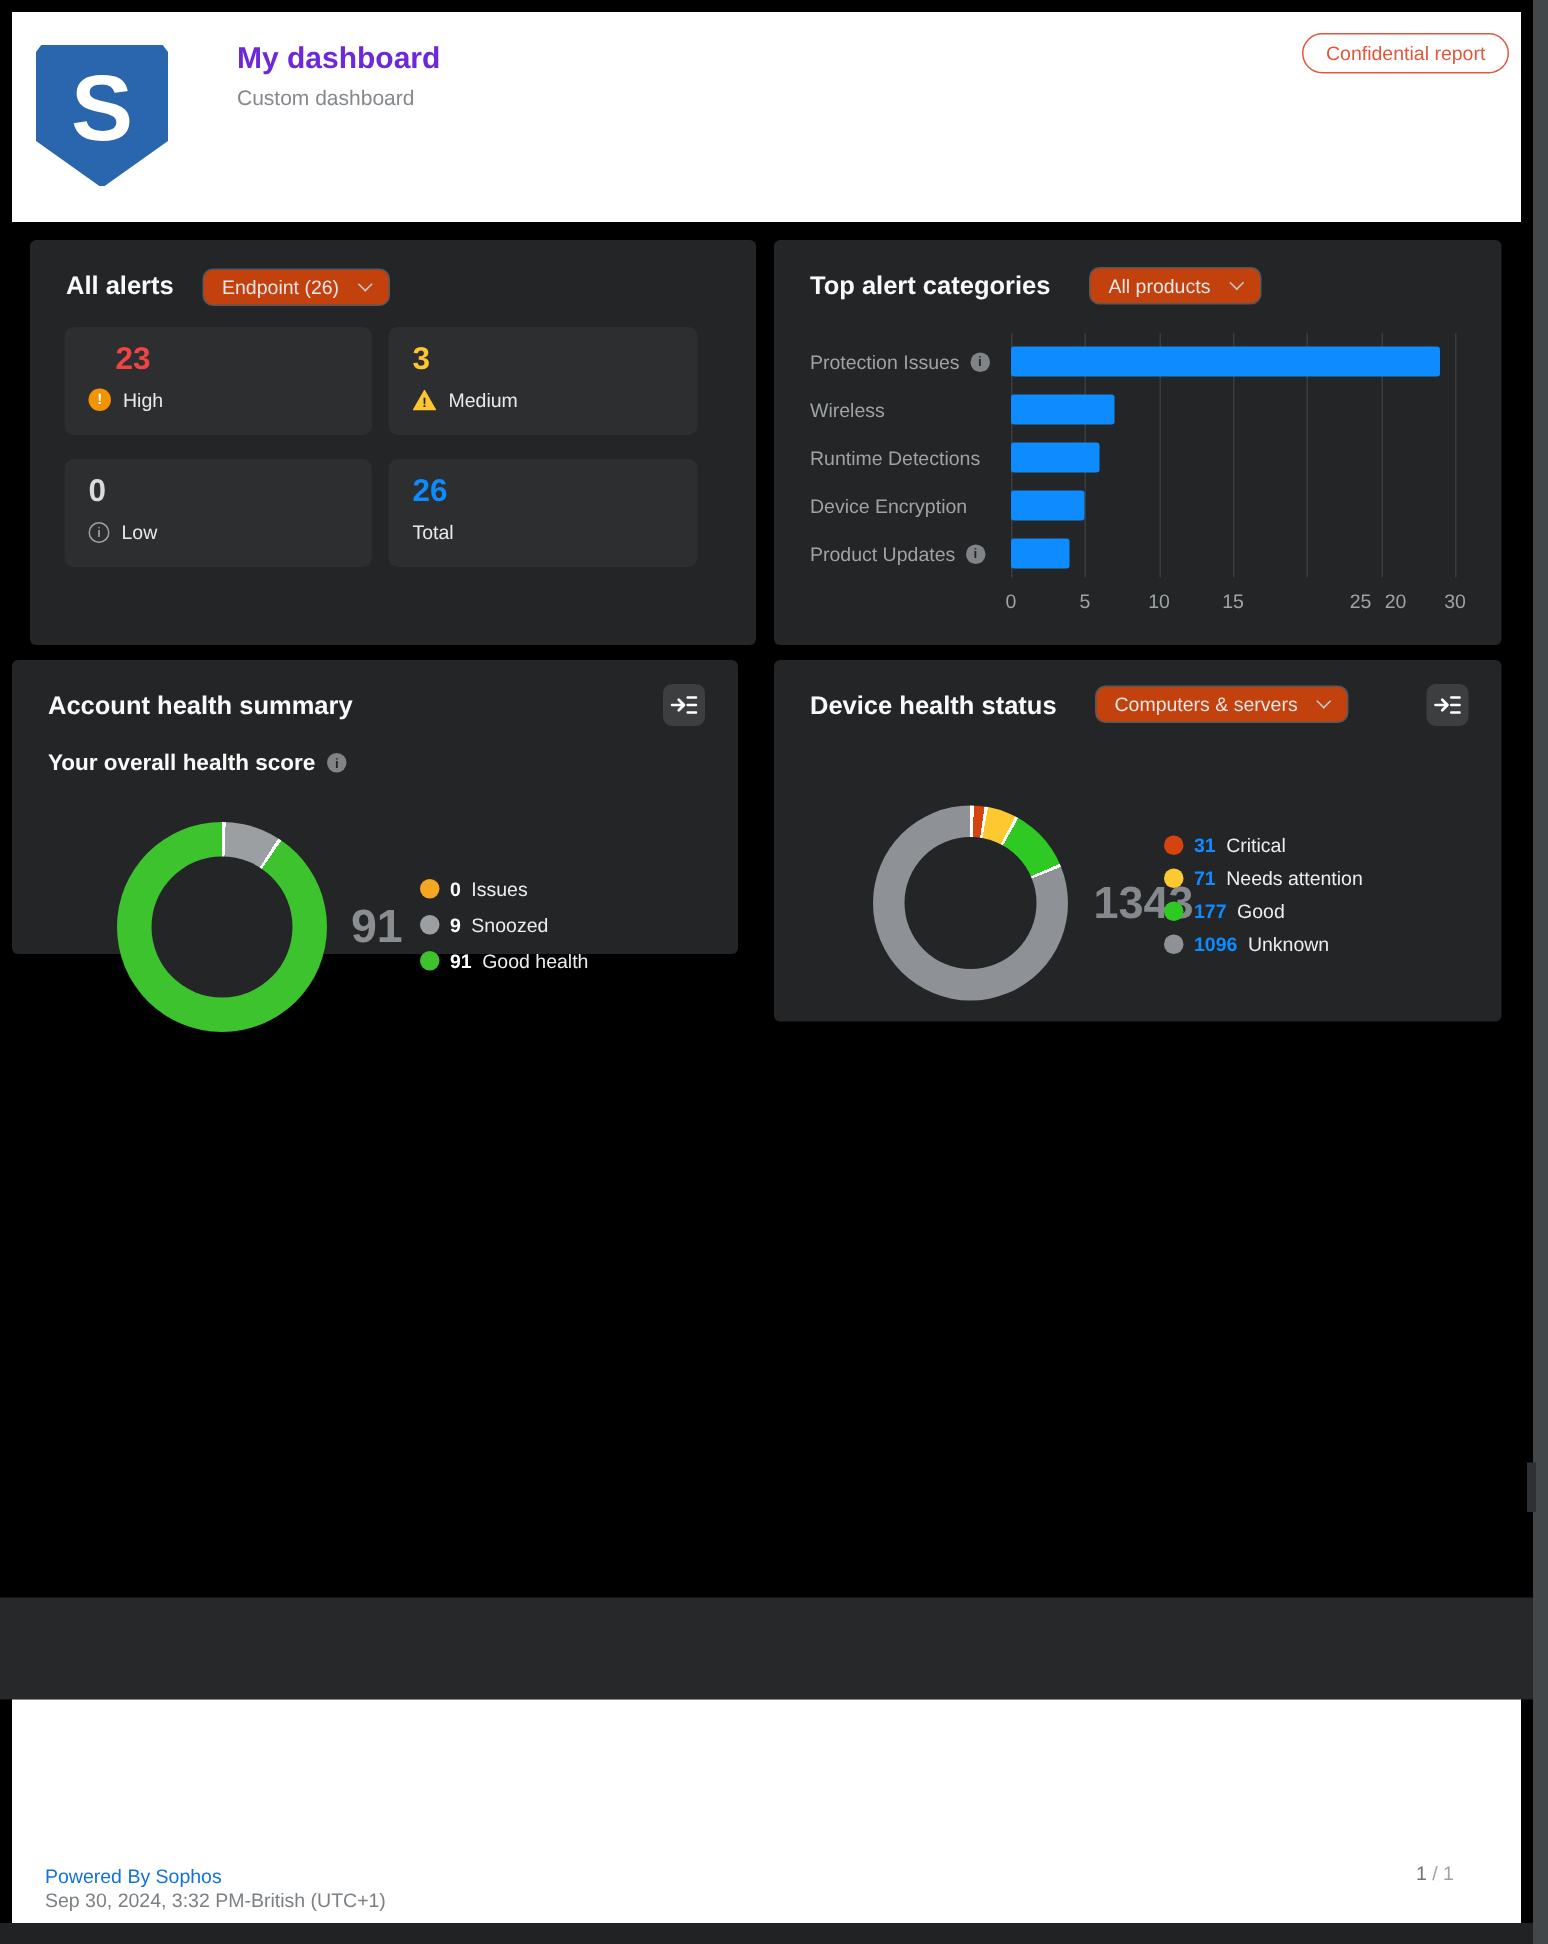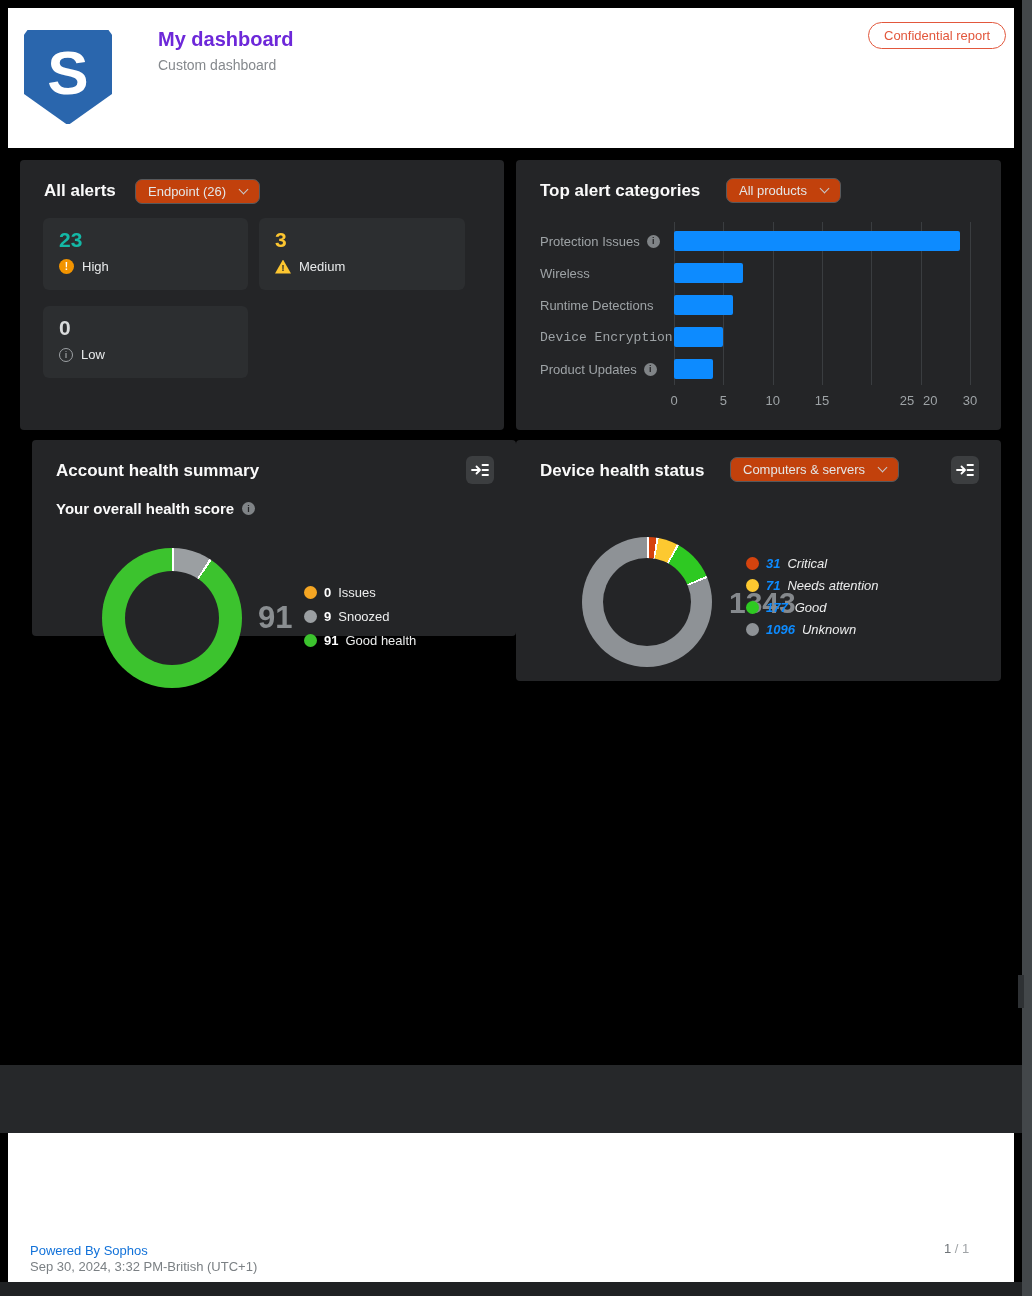--- a/index.html
+++ b/index.html
@@ -22,37 +22,37 @@
   .logo span { color:#fff; font-size:62px; font-weight:bold; line-height:86px; }
   .hdr-title { position:absolute; left:150px; top:20px; font-size:20px; font-weight:bold; color:#6d28d9; }
   .hdr-sub { position:absolute; left:150px; top:49px; font-size:14px; color:#85898d; }
   .badge { position:absolute; left:860px; top:14px; height:27px; padding:0 15px; display:flex; align-items:center;
            border:1.5px solid #e2573c; border-radius:14px; color:#e2573c; font-size:13px; background:#fff; cursor:pointer; }
 
   
   .panel { position:absolute; background:#242527; border-radius:4px; }
   #p-alerts  { left:12px;  top:12px;  width:484px; height:270px; }
   #p-top     { left:508px; top:12px;  width:485px; height:270px; }
-  #p-account { left:24px;  top:292px; width:484px; height:196px; }
+  #p-account { left:0;  top:292px; width:484px; height:196px; }
   #p-device  { left:508px; top:292px; width:485px; height:241px; }
 
   .p-title { position:absolute; left:24px; top:21px; font-size:17px; font-weight:bold; color:#fafafa; }
   .dropdown { position:absolute; height:25px; padding:0 12px; display:flex; align-items:center; gap:14px;
               background:#c2410c; border:1px solid #56595c; border-radius:7px; color:#e4e6e7; font-size:13px; cursor:pointer; }
   .chev { width:7px; height:7px; border-right:1.8px solid #c7cacd; border-bottom:1.8px solid #c7cacd; transform:rotate(45deg); margin-top:-4px; }
 
   .expand-btn { position:absolute; top:16px; width:28px; height:28px; background:#3c3e40; border-radius:6px;
                 display:flex; align-items:center; justify-content:center; cursor:pointer; }
   .expand-btn svg { display:block; }
 
   
   .card { position:absolute; width:205px; height:72px; background:#2c2e30; border-radius:6px; padding:10px 16px; }
   .card .num { font-size:21px; font-weight:bold; }
   .card .lbl-row { display:flex; align-items:center; gap:8px; margin-top:7px; font-size:13px; color:#e8eaeb; }
-  .num-high { color:#14b8a6; } .num-med { color:#fdc630; } .num-low { color:#d9dbdc; } .num-total { color:#0d8bff; }
+  .num-high { color:#ef4444;margin-left:18px; } .num-med { color:#fdc630; } .num-low { color:#d9dbdc; } .num-total { color:#0d8bff; }
   .ic-high { width:15px; height:15px; border-radius:50%; background:#f29400; color:#fff; font-size:10px; font-weight:bold; display:flex; align-items:center; justify-content:center; }
   .ic-med  { width:16px; height:14px; background:#fdc630; clip-path:polygon(50% 0,100% 100%,0 100%); color:#242527; font-size:9px; font-weight:bold; display:flex; align-items:flex-end; justify-content:center; padding-bottom:1px; }
   .ic-low  { width:14px; height:14px; border-radius:50%; border:1.5px solid #9da1a4; color:#c6c9cb; font-size:9px; display:flex; align-items:center; justify-content:center; }
   .info-ic { width:13px; height:13px; border-radius:50%; background:#808487; color:#242527; font-size:9px; font-weight:bold;
              display:inline-flex; align-items:center; justify-content:center; flex:none; }
 
   
   .plot { position:absolute; left:158px; top:62px; width:312px; height:163px; }
   .gridline { position:absolute; top:0; width:1px; height:163px; background:#3a3d40; }
   .bar { position:absolute; height:20px; background:#0d8bff; border-radius:2px; }
@@ -72,21 +72,21 @@
   #total-1343 { left:213px; top:146px; font-size:30px; color:#85898d; z-index:1; }
 
   .legend { position:absolute; z-index:2; }
   .leg-row { display:flex; align-items:center; gap:7px; }
   .leg-dot { width:13px; height:13px; border-radius:50%; flex:none; }
   .leg-num { font-size:13px; font-weight:bold; }
   .leg-lbl { font-size:13px; color:#eceded; }
   #p-account .legend { left:272px; top:140px; }
   #p-account .leg-row { height:24px; }
   #p-account .leg-num { color:#fff; }
-  #p-device .legend { left:230px; top:112px;font-style:italic; }
+  #p-device .legend { left:260px; top:112px; }
   #p-device .leg-row { height:22px; }
   #p-device .leg-num { color:#0d8bff; }
 
   .sub-head { position:absolute; left:24px; top:60px; display:flex; align-items:center; gap:8px;
               font-size:15px; font-weight:bold; color:#fafafa; }
 
   
   .powered { position:absolute; left:22px; top:110px; font-size:13px; color:#1272d9; cursor:pointer; }
   .f-date  { position:absolute; left:22px; top:126px; font-size:13px; color:#7b8084; }
   .f-page  { position:absolute; left:936px; top:108px; font-size:13px; color:#a0a4a7; }
@@ -128,20 +128,26 @@
       <div class="lbl-row">
           <span class="ic-med">!</span>
           <span>Medium</span>
         </div>
     </div>
     <div class="card" style="left:23px; top:146px;">
       <div class="num num-low">0</div>
       <div class="lbl-row">
           <span class="ic-low">i</span>
           <span>Low</span>
+        </div>
+    </div>
+    <div class="card" style="left:239px; top:146px; width:206px;">
+      <div class="num num-total">26</div>
+      <div class="lbl-row">
+          <span>Total</span>
         </div>
     </div>
   </div>
 
   <div class="panel" id="p-top">
     <div class="p-title">Top alert categories</div>
     <div class="dropdown" style="left:210px; top:18px;">
       <span>All products</span>
       <span class="chev"></span>
     </div>
@@ -163,21 +169,21 @@
         <div class="cat-label" style="top: 71px;">
           <span>Protection Issues</span>
           <span class="info-ic">i</span>
         </div>
         <div class="cat-label" style="top: 103px;">
           <span>Wireless</span>
         </div>
         <div class="cat-label" style="top: 135px;">
           <span>Runtime Detections</span>
         </div>
-        <div class="cat-label" style="top: 167px; font-family: Liberation Mono, monospace;">
+        <div class="cat-label" style="top: 167px;">
           <span>Device Encryption</span>
         </div>
         <div class="cat-label" style="top: 199px;">
           <span>Product Updates</span>
           <span class="info-ic">i</span>
         </div>
       </div>
     <div id="bar-ticks">
         <div class="tick" style="left: 158px;">0</div>
         <div class="tick" style="left: 207.333px;">5</div>

